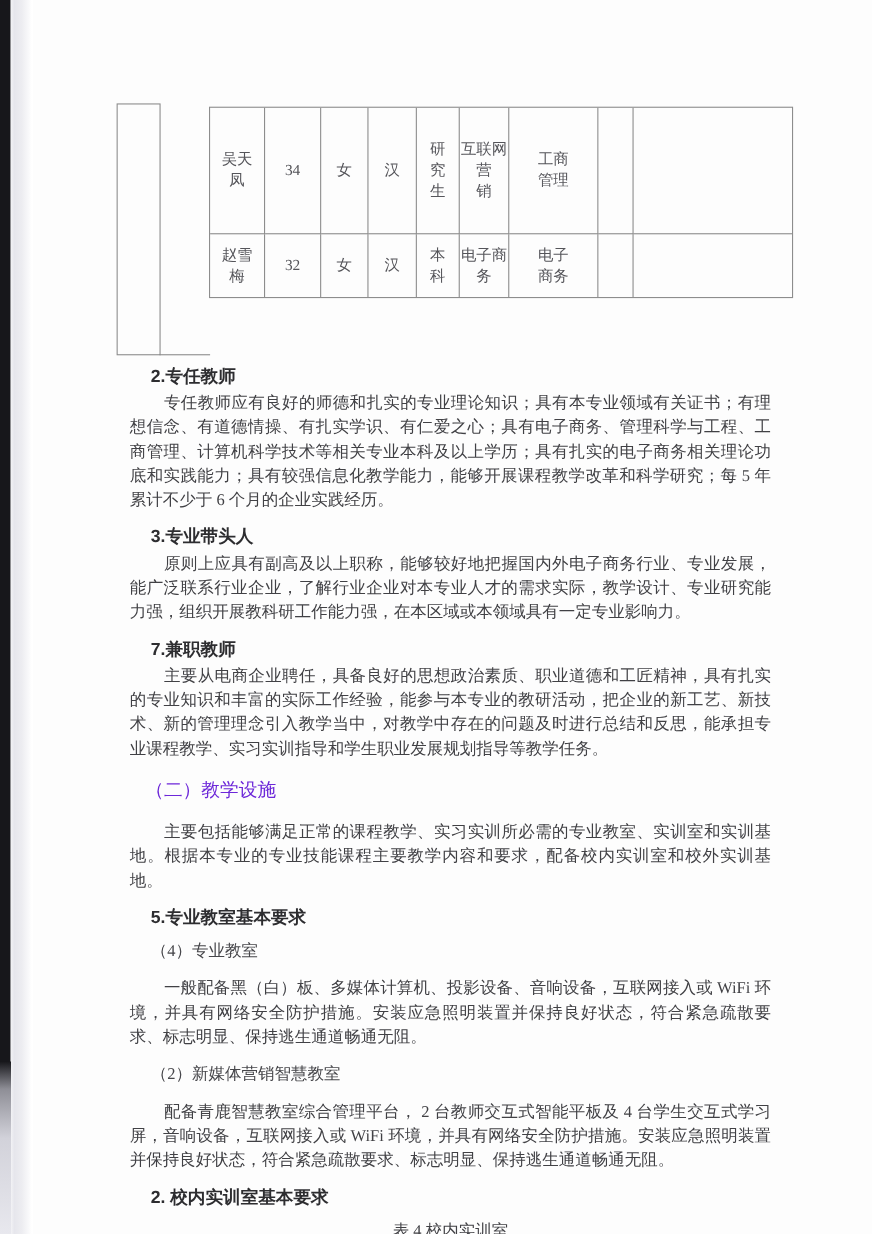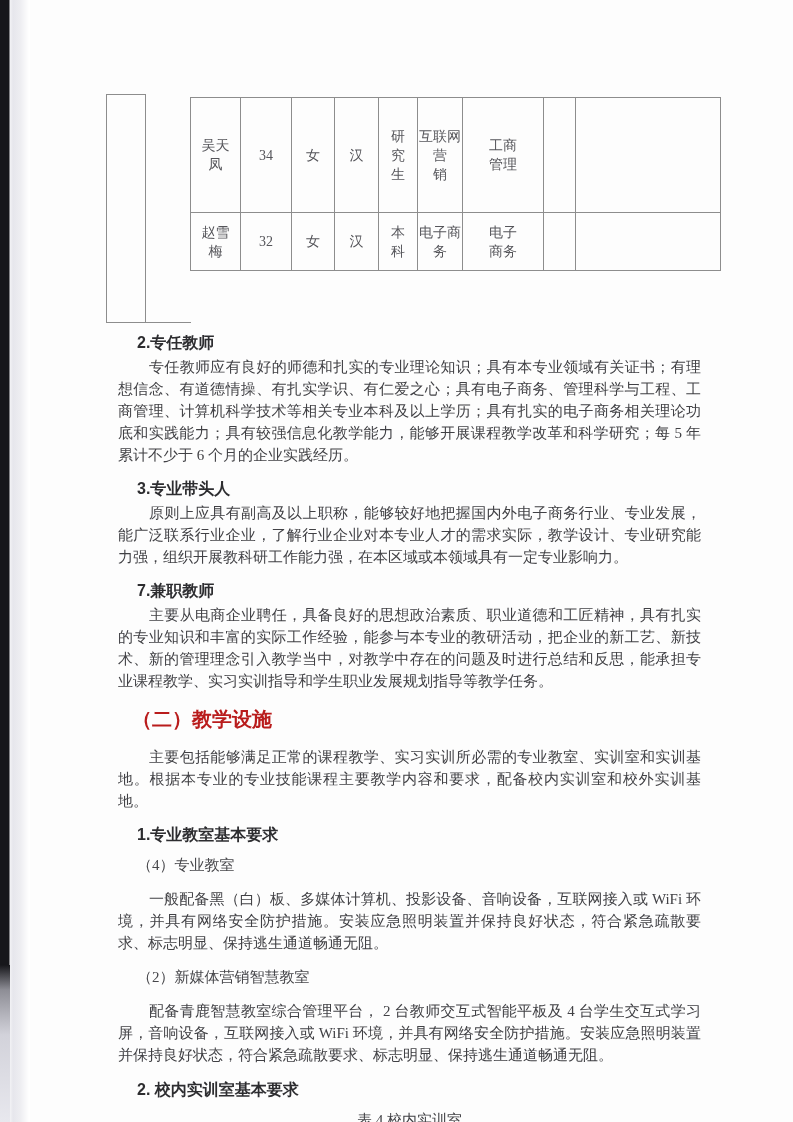--- a/index.html
+++ b/index.html
@@ -61,22 +61,22 @@
     position: absolute; left: 106px; top: 332px; width: 607px;
     color: #3d3d40;
   }
   .sec-h {
     font-family: "Liberation Sans", "DejaVu Sans", sans-serif;
     font-weight: bold; font-size: 16px; line-height: 22px;
     color: #2d2d30; padding-left: 31px;
   }
   .big-h {
     font-family: "Liberation Sans", "DejaVu Sans", sans-serif;
-    font-weight: bold; font-size: 20px; line-height: 30px;
-    color: #b91c1c; padding-left: 26px;
+    font-weight: normal; font-size: 17px; line-height: 30px;
+    color: #6d28d9; padding-left: 26px;
   }
   .sub-h {
     font-size: 15px; line-height: 22px; color: #46464a; padding-left: 31px;
   }
   .para {
     font-size: 15px; line-height: 22px; margin: 12px;
     text-align: justify; text-indent: 31px;
     color: #414145;
   }
   .caption { font-size: 15px; line-height: 22px; text-align: center; color: #414145; }
@@ -134,21 +134,21 @@
 
     <div class="sec-h mt8">3.专业带头人</div>
     <p class="para mt2">原则上应具有副高及以上职称，能够较好地把握国内外电子商务行业、专业发展，能广泛联系行业企业，了解行业企业对本专业人才的需求实际，教学设计、专业研究能力强，组织开展教科研工作能力强，在本区域或本领域具有一定专业影响力。</p>
 
     <div class="sec-h mt8">7.兼职教师</div>
     <p class="para mt2">主要从电商企业聘任，具备良好的思想政治素质、职业道德和工匠精神，具有扎实的专业知识和丰富的实际工作经验，能参与本专业的教研活动，把企业的新工艺、新技术、新的管理理念引入教学当中，对教学中存在的问题及时进行总结和反思，能承担专业课程教学、实习实训指导和学生职业发展规划指导等教学任务。</p>
 
     <div class="big-h mt4">（二）教学设施</div>
     <p class="para">主要包括能够满足正常的课程教学、实习实训所必需的专业教室、实训室和实训基地。根据本专业的专业技能课程主要教学内容和要求，配备校内实训室和校外实训基地。</p>
 
-    <div class="sec-h mt8">1.专业教室基本要求</div>
+    <div class="sec-h mt8">5.专业教室基本要求</div>
 
     <div class="sub-h mt8">（4）专业教室</div>
     <p class="para">一般配备黑（白）板、多媒体计算机、投影设备、音响设备，互联网接入或 WiFi 环境，并具有网络安全防护措施。安装应急照明装置并保持良好状态，符合紧急疏散要求、标志明显、保持逃生通道畅通无阻。</p>
 
     <div class="sub-h mt6">（2）新媒体营销智慧教室</div>
     <p class="para">配备青鹿智慧教室综合管理平台， 2 台教师交互式智能平板及 4 台学生交互式学习屏，音响设备，互联网接入或 WiFi 环境，并具有网络安全防护措施。安装应急照明装置并保持良好状态，符合紧急疏散要求、标志明显、保持逃生通道畅通无阻。</p>
 
     <div class="sec-h mt13">2. 校内实训室基本要求</div>
 
     <div class="caption mt8">表 4 校内实训室</div>

